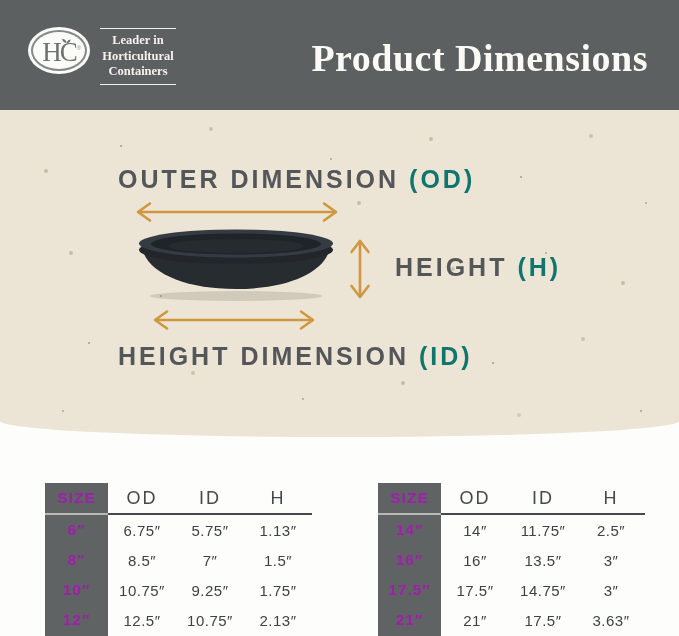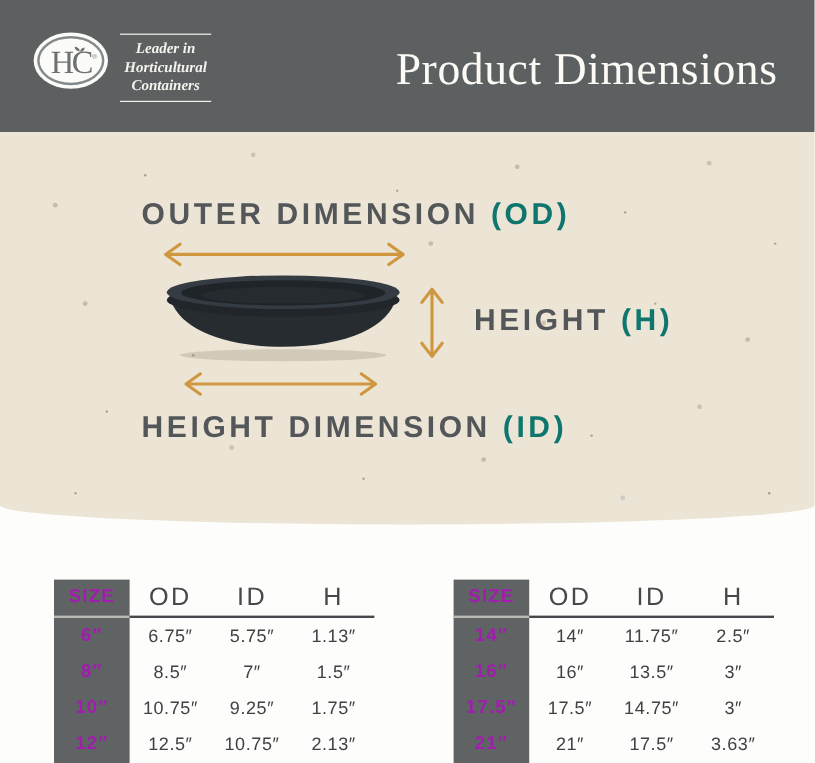--- a/index.html
+++ b/index.html
@@ -10,25 +10,25 @@
   
   .topbar { position:absolute; left:0; top:0; width:679px; height:110px; background:#5d6061; }
   .logo-circle { position:absolute; left:33px; top:32px; width:52px; height:37px; border-radius:50%;
                  background:#fbfbf8; box-shadow:0 0 0 2px #83888a, 0 0 0 5px #fbfbf8;
                  display:flex; align-items:center; justify-content:center; }
   .logo-hc { font-family:"Liberation Serif", serif; font-size:27px; color:#6e7173;
              letter-spacing:-2px; margin-top:4px; }
   .leaf-icon { position:absolute; top:6px; left:27px; }
   .reg { position:absolute; top:13px; right:4px; font-size:6px; color:#8a8d8e; }
   .badge { position:absolute; left:100px; top:28px; width:76px; padding:4px 2px;
-           border-top:1.5px solid #f2f1ec; border-bottom:1.5px solid #f2f1ec; text-align:center;font-style:italic; }
+           border-top:1.5px solid #f2f1ec; border-bottom:1.5px solid #f2f1ec; text-align:center; }
   .badge div { font-family:"Liberation Serif", serif; font-weight:bold; font-size:12.5px;
                line-height:15.5px; color:#f4f3ee; }
   .title { position:absolute; right:31px; top:36px; font-family:"Liberation Serif", serif;
-           font-weight:normal; font-size:38px; color:#fbfaf5; letter-spacing:0.5px; }
+           font-weight:bold; font-size:38px; color:#fbfaf5; letter-spacing:0.5px; }
 
   
   .hero { position:absolute; left:0; top:110px; width:679px; height:327px; background:#ece4d4;
           border-radius:0 0 50% 50% / 0 0 16px 16px; overflow:hidden; }
   .specks { position:absolute; left:0; top:0; width:2px; height:2px; border-radius:50%; background:transparent;
     box-shadow:
       45px 60px 0 1px #c6bca8, 120px 35px 0 0 #a79d89, 210px 18px 0 1px #ccc2ae,
       330px 48px 0 0 #b0a691, 430px 28px 0 1px #c6bca8, 520px 66px 0 0 #a79d89,
       590px 25px 0 1px #ccc2ae, 645px 92px 0 0 #b0a691, 70px 142px 0 1px #c6bca8,
       252px 152px 0 0 #a79d89, 452px 158px 0 1px #ccc2ae, 545px 142px 0 0 #b0a691,
@@ -49,21 +49,21 @@
 
   
   .size-table { position:absolute; top:483px; width:267px; }
   .t-left  { left:45px; }
   .t-right { left:378px; }
   .size-table::before { content:""; position:absolute; left:0; top:0; width:63px; height:155px;
                         background:#606364; }
   .thead, .trow { position:relative; display:grid; grid-template-columns:63px 68px 68px 68px;
                   height:30px; align-items:center; }
   .cell { text-align:center; font-size:15px; color:#3f4245; letter-spacing:0.5px; }
-  .thead .cell { font-size:21px; letter-spacing:2px; color:#46494c; }
+  .thead .cell { font-size:18px; letter-spacing:2px; color:#46494c; }
   .cell.size { color:#a21caf; font-weight:bold; font-size:15.5px; letter-spacing:1px; }
   .rule { position:relative; display:flex; height:2px; }
   .rule .seg-light { width:63px; background:#b9b9b3; }
   .rule .seg-dark  { flex:1; background:#46494b; }
 </style>
 </head>
 <body>
 
 <div class="page">
 

